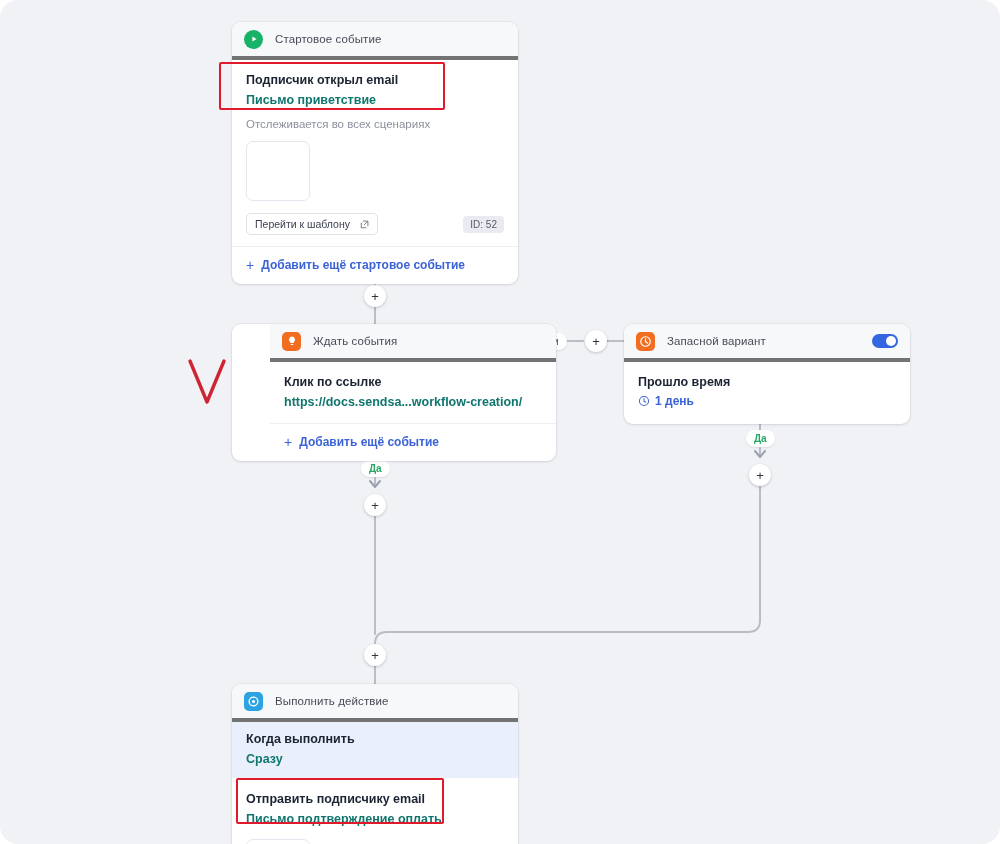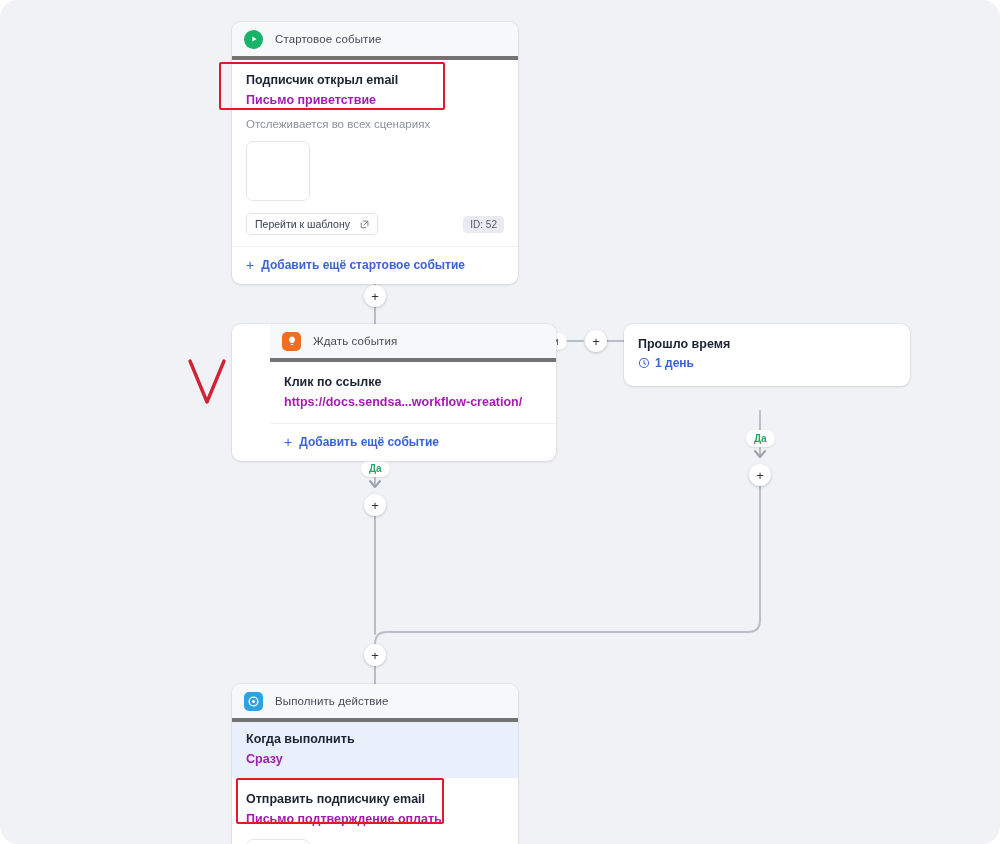--- a/index.html
+++ b/index.html
@@ -39,21 +39,21 @@
     font-size:11.5px;color:#474b57;letter-spacing:.1px;
     white-space:nowrap;
   }
   .card-body{padding:12px 14px 10px 14px;}
   .row-label{
     font-size:12.5px;font-weight:bold;color:#1c2333;
     line-height:17px;margin:0;
     white-space:nowrap;
   }
   .row-link{
-    font-size:12.5px;color:#a21caf;font-weight:bold;
+    font-size:12.5px;color:#0f766e;font-weight:bold;
     line-height:17px;margin-top:3px;
     white-space:nowrap;
   }
   .muted{
     font-size:11.5px;color:#8b909c;line-height:16px;margin-top:7px;
   }
   .add-link{
     display:flex;align-items:center;gap:7px;
     font-size:12px;font-weight:bold;color:#3b63d6;
   }
@@ -229,20 +229,33 @@
         <span>Добавить ещё событие</span>
       </div>
     </div>
   </div>
 
   <svg style="position:absolute;left:186px;top:358px;" width="46" height="50">
     <path d="M4 3 L21 44 L38 3" stroke="#cf2433" stroke-width="3.4" fill="none" stroke-linecap="round" stroke-linejoin="round"></path>
   </svg>
 
   <div class="card" style="left:624px;top:324px;width:286px;">
+    <div class="card-head">
+      <span class="chip orange">
+        <svg width="13" height="13" viewBox="0 0 14 14">
+          <circle cx="7" cy="7" r="5.1" stroke="#fff" stroke-width="1.3" fill="none"></circle>
+          <path d="M7 4.1V7.2l2.2 1.5" stroke="#fff" stroke-width="1.3" fill="none" stroke-linecap="round"></path>
+        </svg>
+      </span>
+      <span class="title">Запасной вариант</span>
+      <span style="flex:1"></span>
+      <span class="toggle">
+        <span class="knob"></span>
+      </span>
+    </div>
     <div class="card-body" style="padding-bottom:16px;">
       <div class="row-label">Прошло время</div>
       <div class="clock-line">
         <svg width="12" height="12" viewBox="0 0 14 14">
           <circle cx="7" cy="7" r="5.3" stroke="#3b63d6" stroke-width="1.2" fill="none"></circle>
           <path d="M7 4.2V7.2l2 1.3" stroke="#3b63d6" stroke-width="1.2" fill="none" stroke-linecap="round"></path>
         </svg>
         <span class="txt">1 день</span>
       </div>
     </div>

